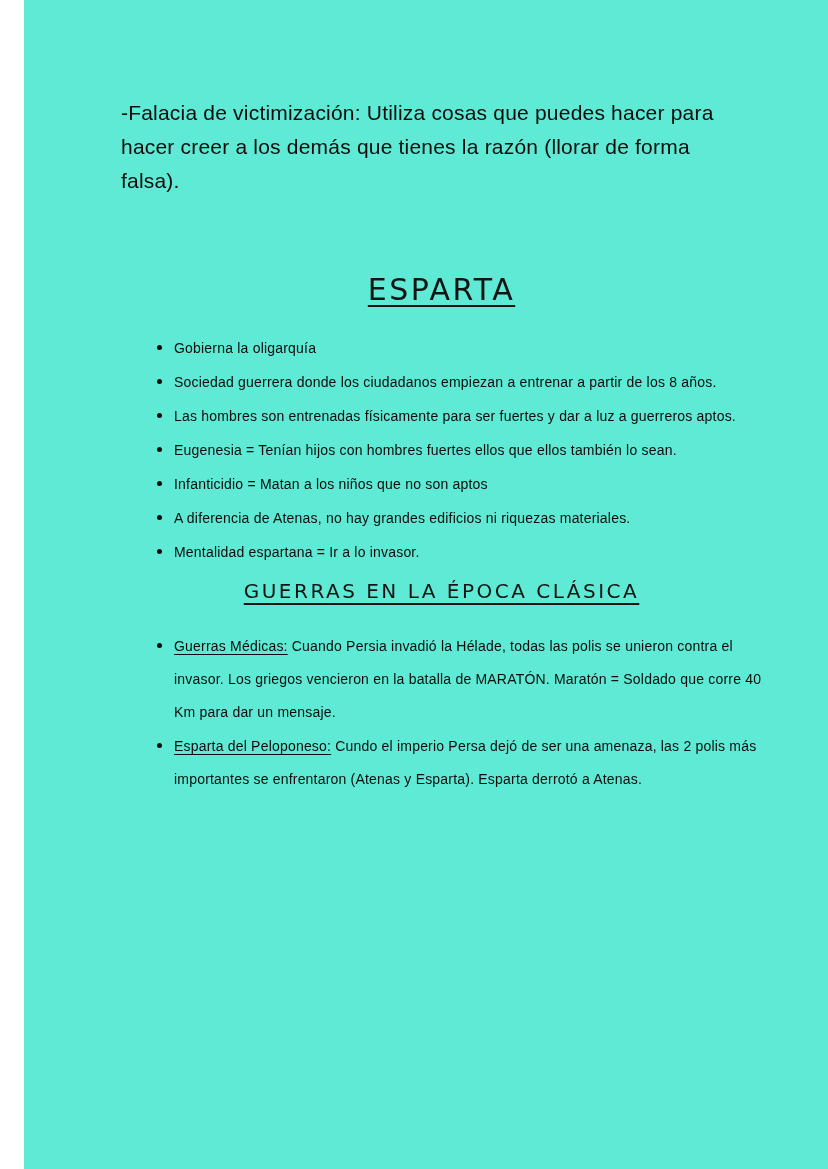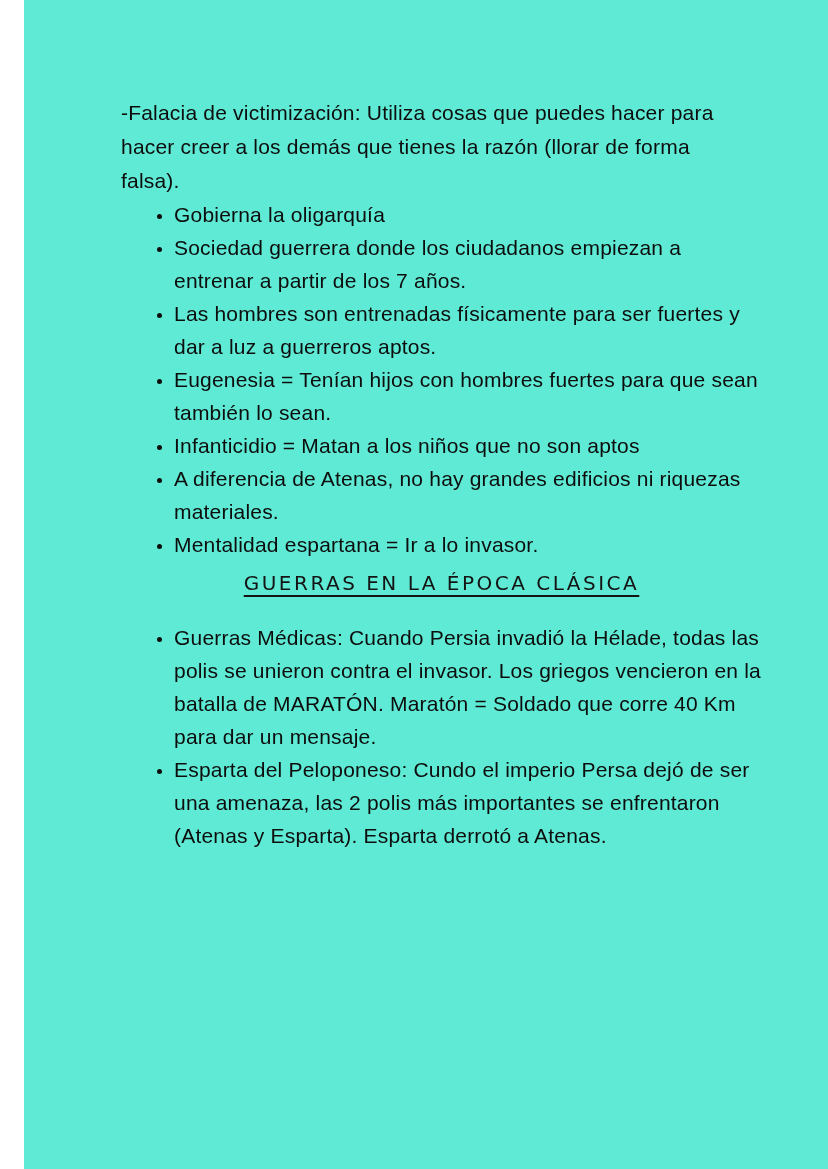--- a/index.html
+++ b/index.html
@@ -34,44 +34,46 @@
     text-underline-offset: 5px;
     text-decoration-thickness: 2px;
     font-family: "DejaVu Sans", sans-serif;
     color: #141414;
   }
   .heading-esparta { margin: 74px 0 24px 0; }
   .heading-guerras { margin: 10px 0 26px 0; font-size: 20px; }
   ul.bullets {
     list-style: disc outside;
     padding-left: 53px;
-    font-size: 21px;
+    font-size: 14px;
     line-height: 33px;
     max-width: 648px;
     letter-spacing: 0.2px;
   }
   ul.bullets li { padding-left: 0; }
   ul.bullets li::marker { font-size: 17px; }
   .lead {
+    text-decoration: underline;
     text-underline-offset: 3px;
   }
 </style>
 </head>
 <body>
 
 <div class="page">
 
   <p class="intro">-Falacia de victimización: Utiliza cosas que puedes hacer para hacer creer a los demás que tienes la razón (llorar de forma falsa).</p>
 
+  <h2 class="heading heading-esparta">ESPARTA</h2>
 
   <ul class="bullets">
     <li>Gobierna la oligarquía</li>
-    <li>Sociedad guerrera donde los ciudadanos empiezan a entrenar a partir de los 7 años.</li>
+    <li>Sociedad guerrera donde los ciudadanos empiezan a entrenar a partir de los 8 años.</li>
     <li>Las hombres son entrenadas físicamente para ser fuertes y dar a luz a guerreros aptos.</li>
-    <li>Eugenesia = Tenían hijos con hombres fuertes para que sean también lo sean.</li>
+    <li>Eugenesia = Tenían hijos con hombres fuertes ellos que ellos también lo sean.</li>
     <li>Infanticidio = Matan a los niños que no son aptos</li>
     <li>A diferencia de Atenas, no hay grandes edificios ni riquezas materiales.</li>
     <li>Mentalidad espartana = Ir a lo invasor.</li>
   </ul>
 
   <h2 class="heading heading-guerras">GUERRAS EN LA ÉPOCA CLÁSICA</h2>
 
   <ul class="bullets">
     <li>
       <span class="lead">Guerras Médicas:</span><span> Cuando Persia invadió la Hélade, todas las polis se unieron contra el invasor. Los griegos vencieron en la batalla de MARATÓN. Maratón = Soldado que corre 40 Km para dar un mensaje.</span>

